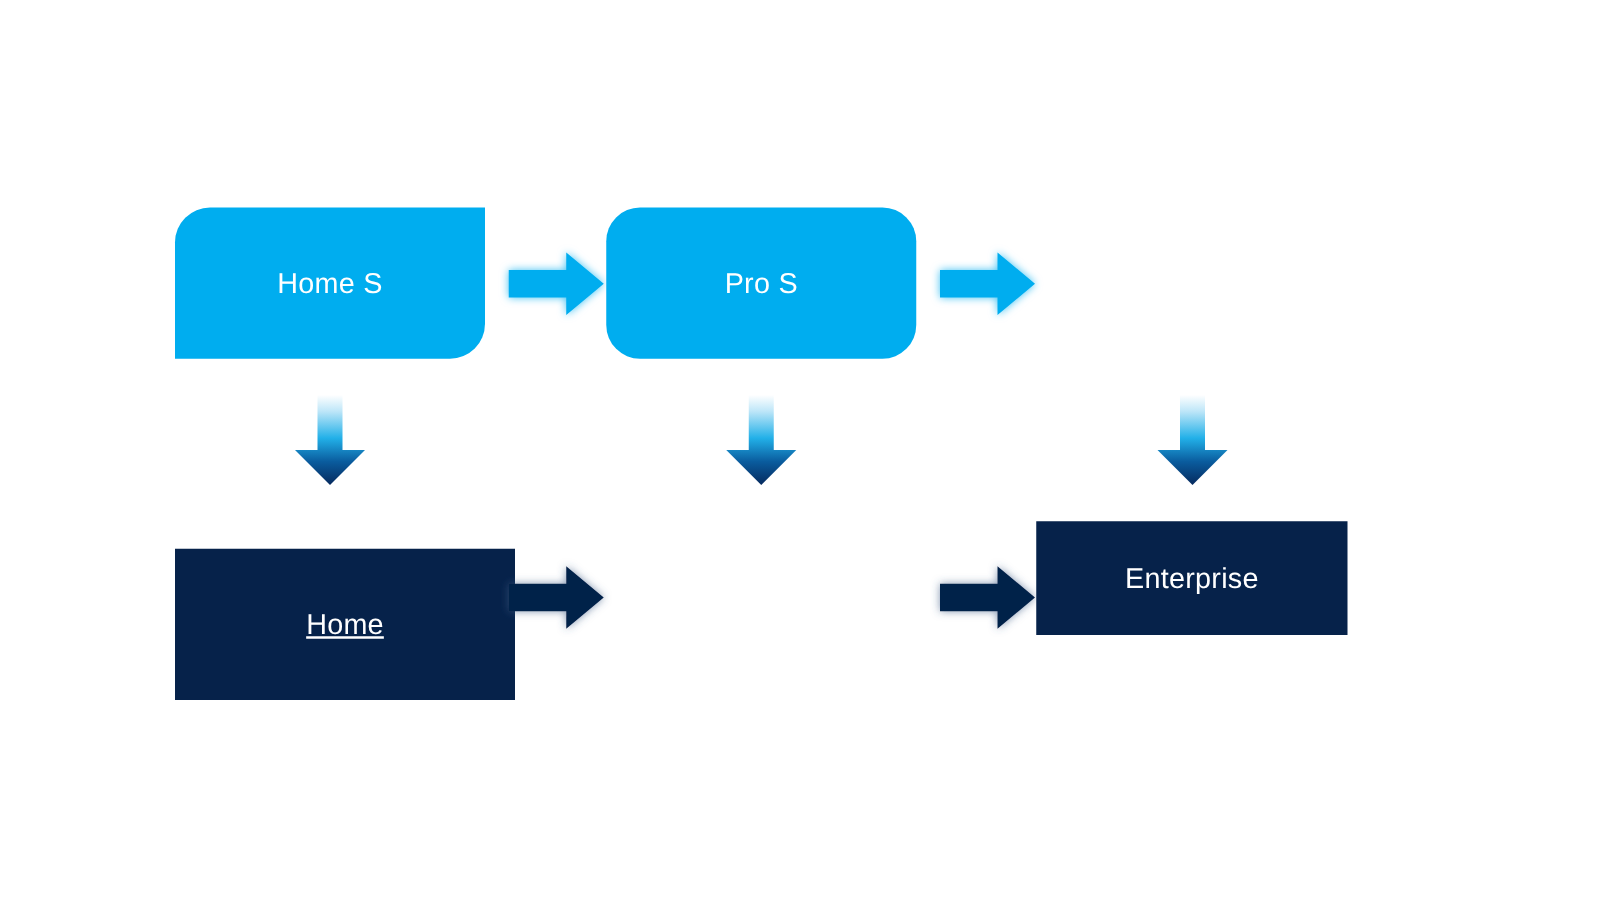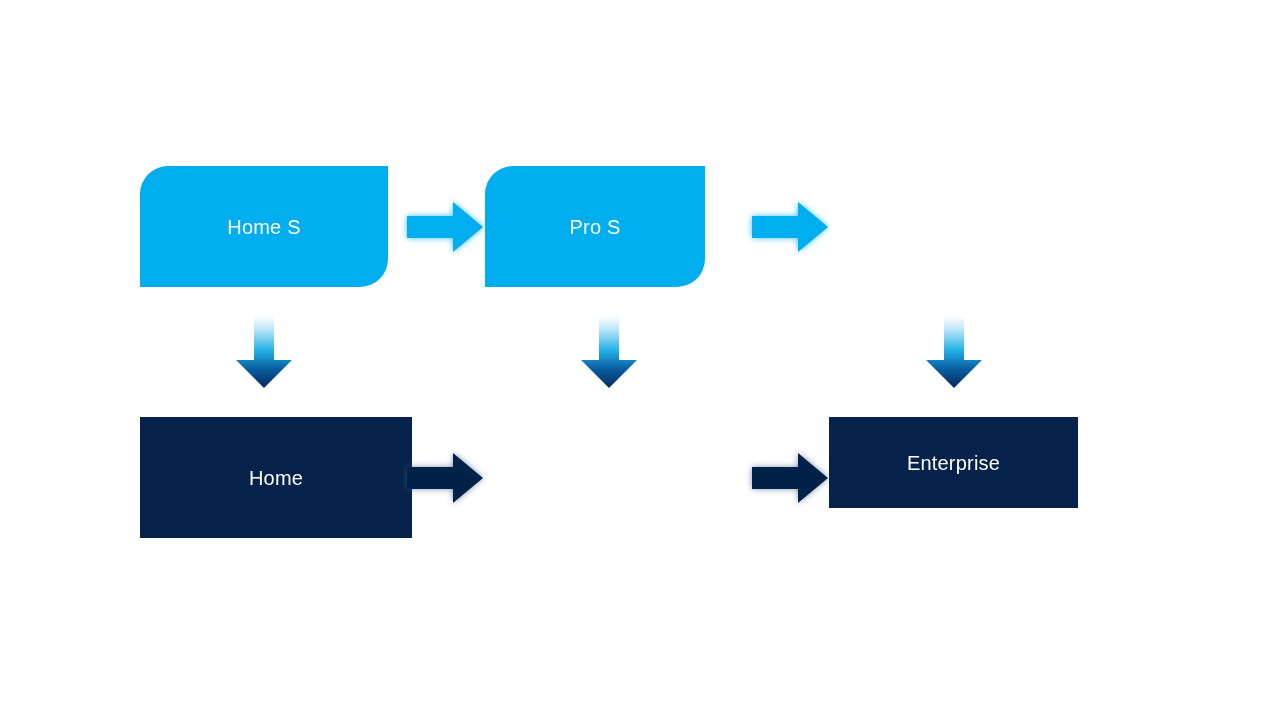--- a/index.html
+++ b/index.html
@@ -21,21 +21,21 @@
   }
 
   
   .node {
     position: absolute;
     display: flex;
     align-items: center;
     justify-content: center;
     box-sizing: border-box;
     color: #ffffff;
-    font-size: 20px;
+    font-size: 23px;
     font-weight: 400;
     letter-spacing: 0.2px;
     line-height: 1.2;
     text-align: left;
     user-select: none;
   }
   .node.service {
     background: #00ADEF;
     border-radius: 28px 0 28px 0;   
   }
@@ -85,21 +85,21 @@
     <svg viewBox="0 0 76 50" xmlns="http://www.w3.org/2000/svg">
       <defs>
         <filter id="glowBlue1" x="-45%" y="-45%" width="190%" height="190%">
           <feDropShadow dx="0" dy="0" stdDeviation="3.2" flood-color="#00ADEF" flood-opacity="0.75"></feDropShadow>
         </filter>
       </defs>
       <polygon points="0,14 46,14 46,0 76,25 46,50 46,36 0,36" fill="#00ADEF" filter="url(#glowBlue1)"></polygon>
     </svg>
   </div>
 
-  <div class="node service" style="left:485px; top:166px; width:220px; height:121px;">
+  <div class="node service" style="left:485px; top:166px; width:248px; height:121px;border-radius:27px;">
     <span class="node-label">Pro S</span>
   </div>
 
   <div class="h-arrow" style="left:752px; top:202px;">
     <svg viewBox="0 0 76 50" xmlns="http://www.w3.org/2000/svg">
       <defs>
         <filter id="glowBlue2" x="-45%" y="-45%" width="190%" height="190%">
           <feDropShadow dx="0" dy="0" stdDeviation="3.2" flood-color="#00ADEF" flood-opacity="0.75"></feDropShadow>
         </filter>
       </defs>
@@ -146,21 +146,21 @@
           <stop offset="18%" stop-color="#BEE6F8"></stop>
           <stop offset="48%" stop-color="#22B0E8"></stop>
           <stop offset="74%" stop-color="#0A5C9E"></stop>
           <stop offset="100%" stop-color="#062A5E"></stop>
         </linearGradient>
       </defs>
       <polygon points="20,0 40,0 40,44 58,44 30,72 2,44 20,44" fill="url(#vgrad3)"></polygon>
     </svg>
   </div>
 
-  <div class="node product" style="left:140px; top:417px; width:272px; height:121px;">
+  <div class="node product" style="left:140px; top:439px; width:272px; height:121px;text-decoration:underline;">
     <span class="node-label">Home</span>
   </div>
 
   <div class="h-arrow" style="left:407px; top:453px;">
     <svg viewBox="0 0 76 50" xmlns="http://www.w3.org/2000/svg">
       <defs>
         <filter id="glowNavy1" x="-45%" y="-45%" width="190%" height="190%">
           <feDropShadow dx="0" dy="0" stdDeviation="3.2" flood-color="#3F5C86" flood-opacity="0.65"></feDropShadow>
         </filter>
       </defs>

